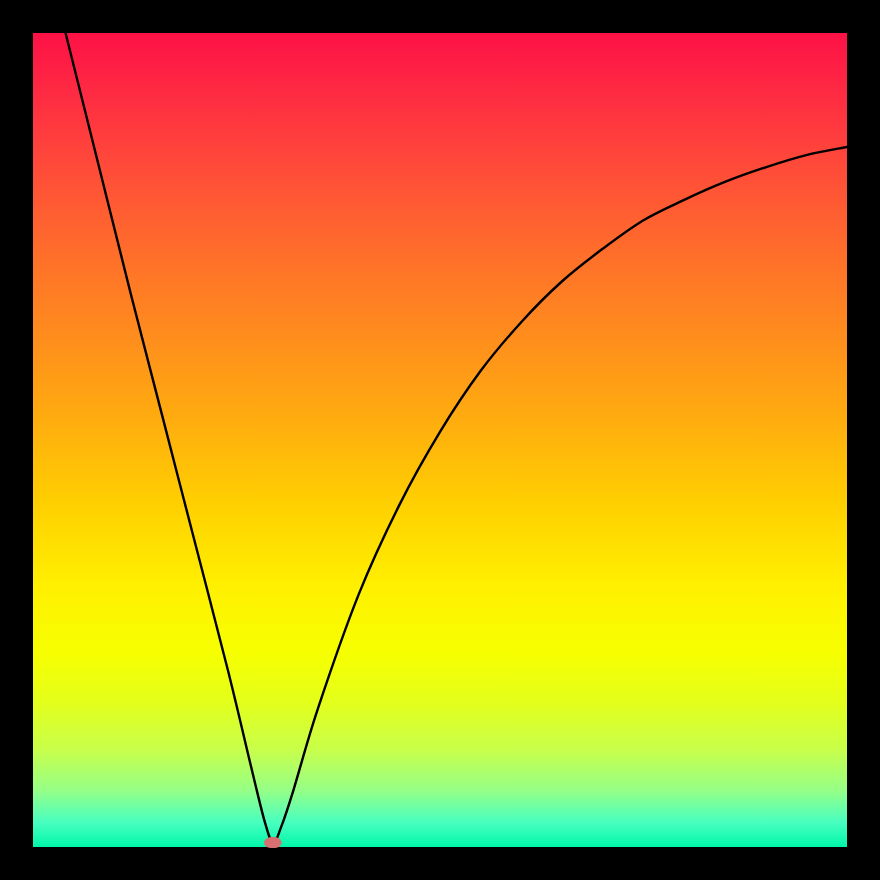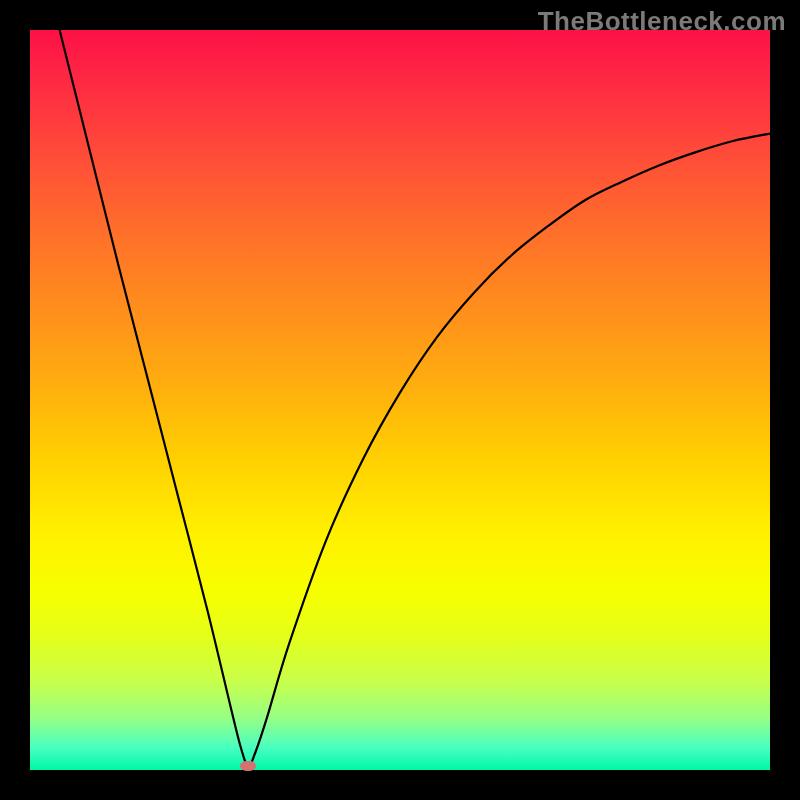--- a/index.html
+++ b/index.html
@@ -66,21 +66,20 @@
     border-radius: 50% / 60%;
     width: 16px;
     height: 10px;
     transform: translate(-50%, -50%);
   }
 </style>
 </head>
 <body>
 
 <div class="frame">
-  <div class="watermark">TheBottleneck.com</div>
   <div class="plot">
     <div class="gradient-bg"></div>
     <svg class="curve-svg" viewBox="0 0 740 740" preserveAspectRatio="none">
       <path id="curve" class="curve-path" d="M 29.60 0.00 C 34.53 19.73, 49.33 78.93, 59.20 118.40 C 69.07 157.87, 78.93 197.95, 88.80 236.80 C 98.67 275.65, 108.53 313.27, 118.40 351.50 C 128.27 389.73, 138.13 427.97, 148.00 466.20 C 157.87 504.43, 168.97 546.37, 177.60 580.90 C 186.23 615.43, 194.25 650.58, 199.80 673.40 C 205.35 696.22, 207.82 707.32, 210.90 717.80 C 213.98 728.28, 215.83 735.68, 218.30 736.30 C 220.77 736.92, 222.62 729.52, 225.70 721.50 C 228.78 713.48, 231.25 706.08, 236.80 688.20 C 242.35 670.32, 249.13 643.80, 259.00 614.20 C 268.87 584.60, 283.67 541.43, 296.00 510.60 C 308.33 479.77, 320.67 453.87, 333.00 429.20 C 345.33 404.53, 357.67 382.95, 370.00 362.60 C 382.33 342.25, 394.67 323.75, 407.00 307.10 C 419.33 290.45, 431.67 276.27, 444.00 262.70 C 456.33 249.13, 468.67 236.80, 481.00 225.70 C 493.33 214.60, 505.67 205.35, 518.00 196.10 C 530.33 186.85, 542.67 177.60, 555.00 170.20 C 567.33 162.80, 579.67 157.50, 592.00 151.70 C 604.33 145.90, 616.67 140.35, 629.00 135.42 C 641.33 130.49, 653.67 126.17, 666.00 122.10 C 678.33 118.03, 690.67 114.08, 703.00 111.00 C 715.33 107.92, 733.83 104.83, 740.00 103.60"></path>
     </svg>
     <div id="marker" class="marker" style="left: 218.3px; top: 736.3px;"></div>
   </div>
 </div>
 
 </body></html>

